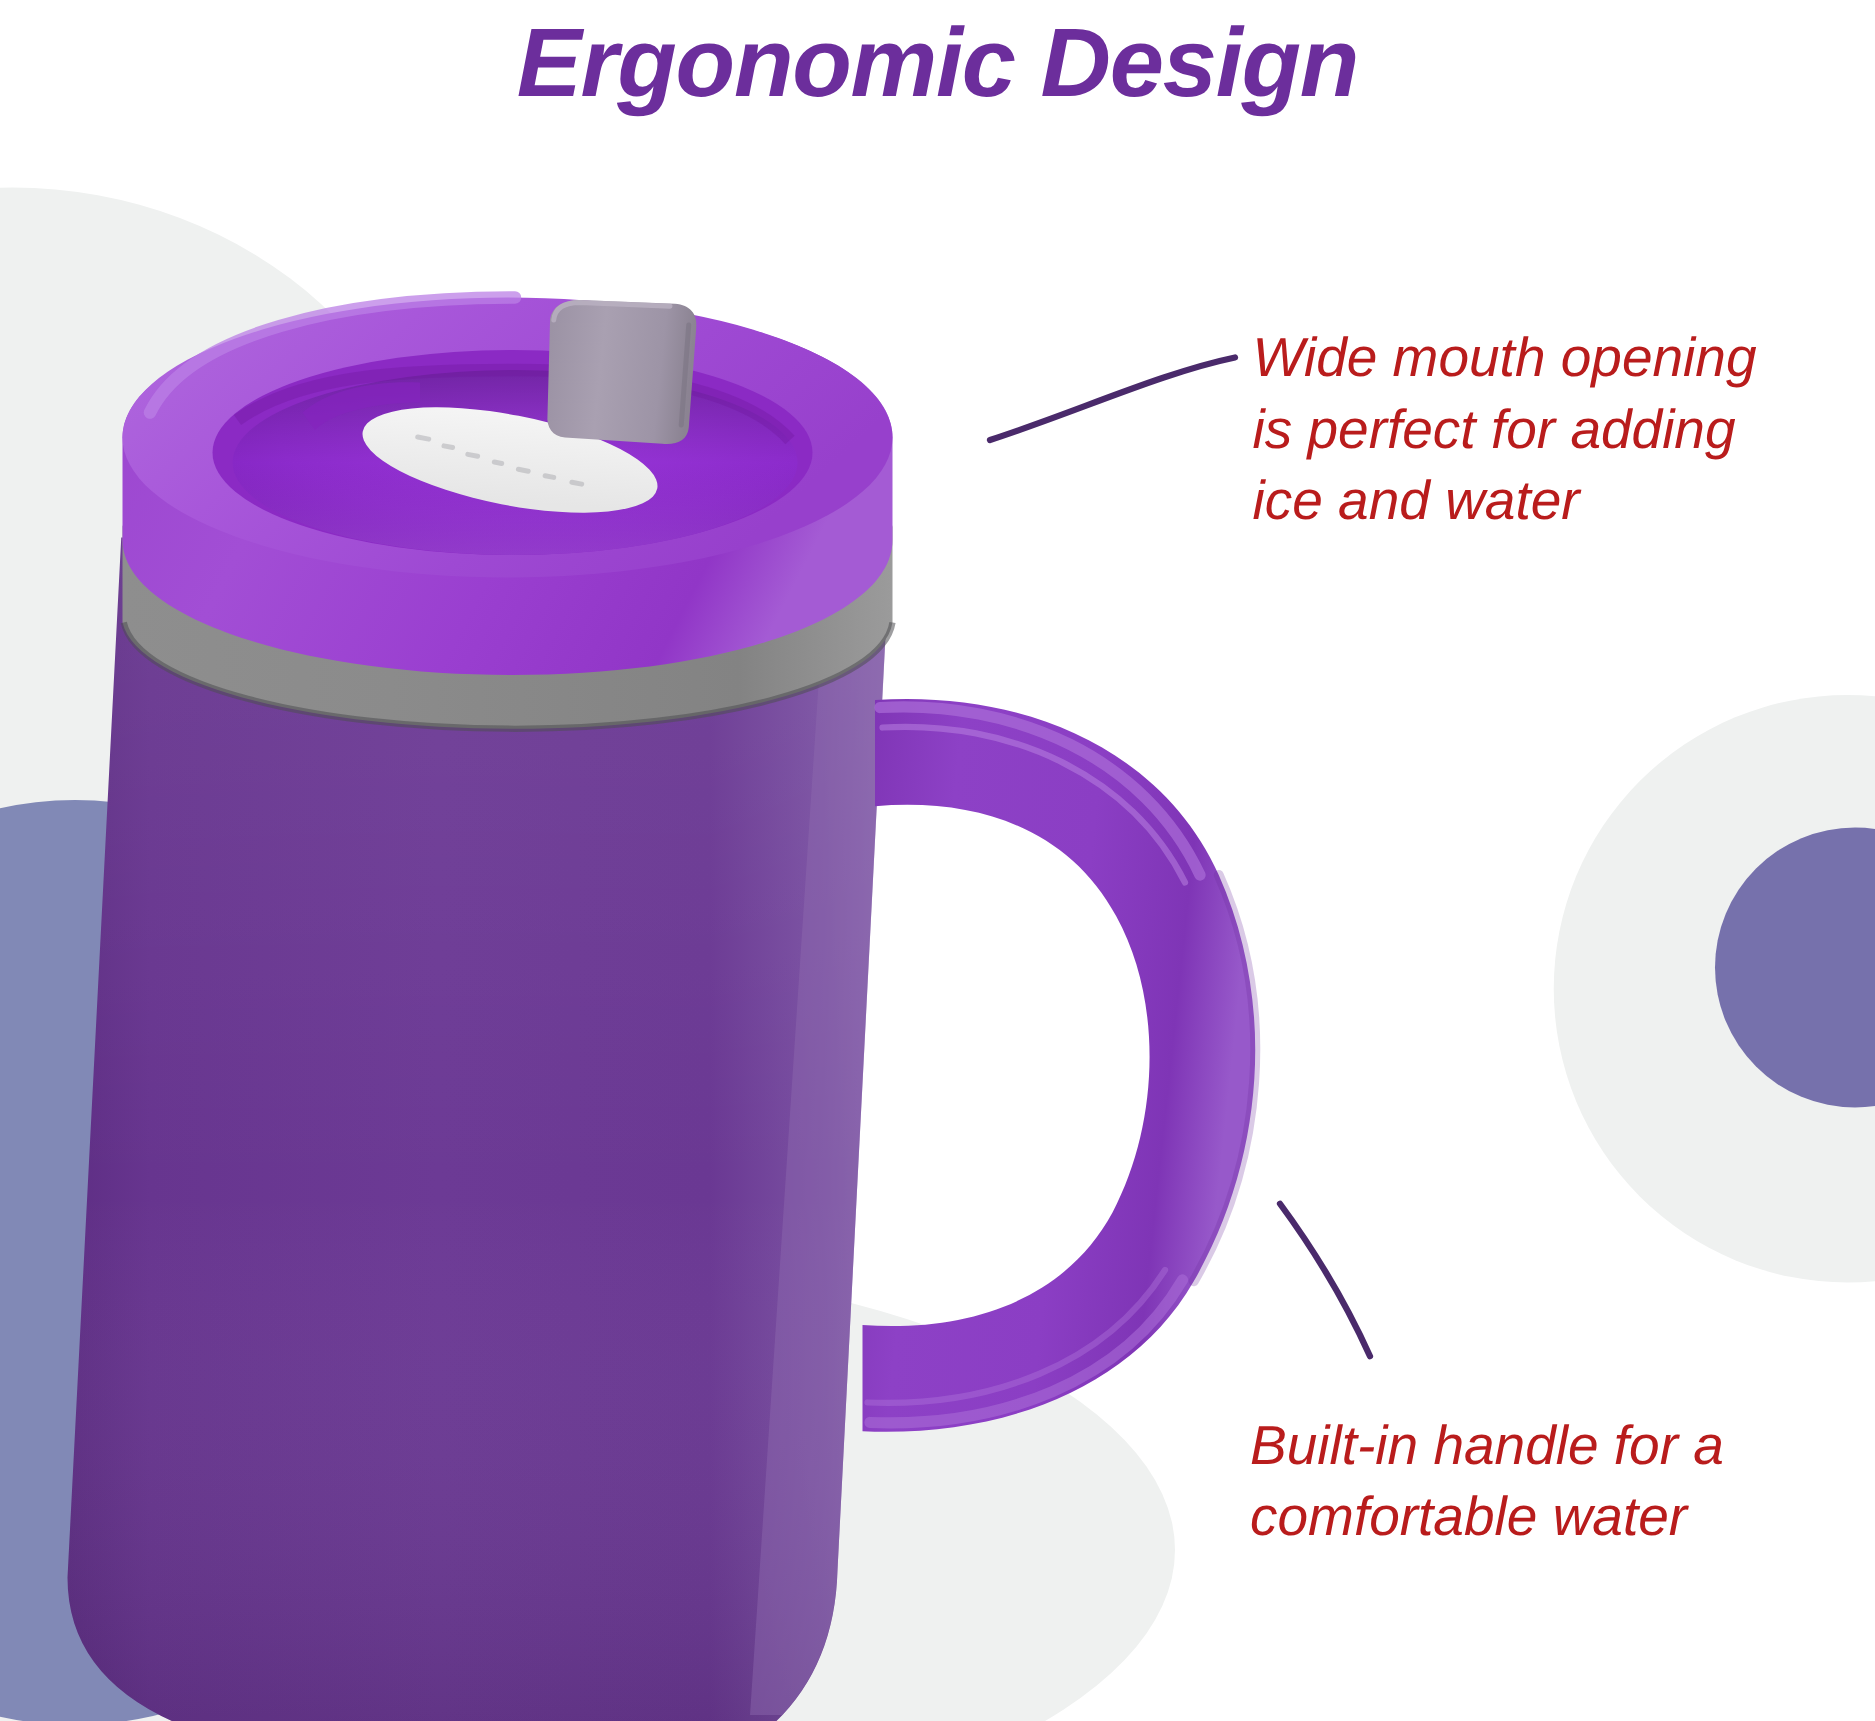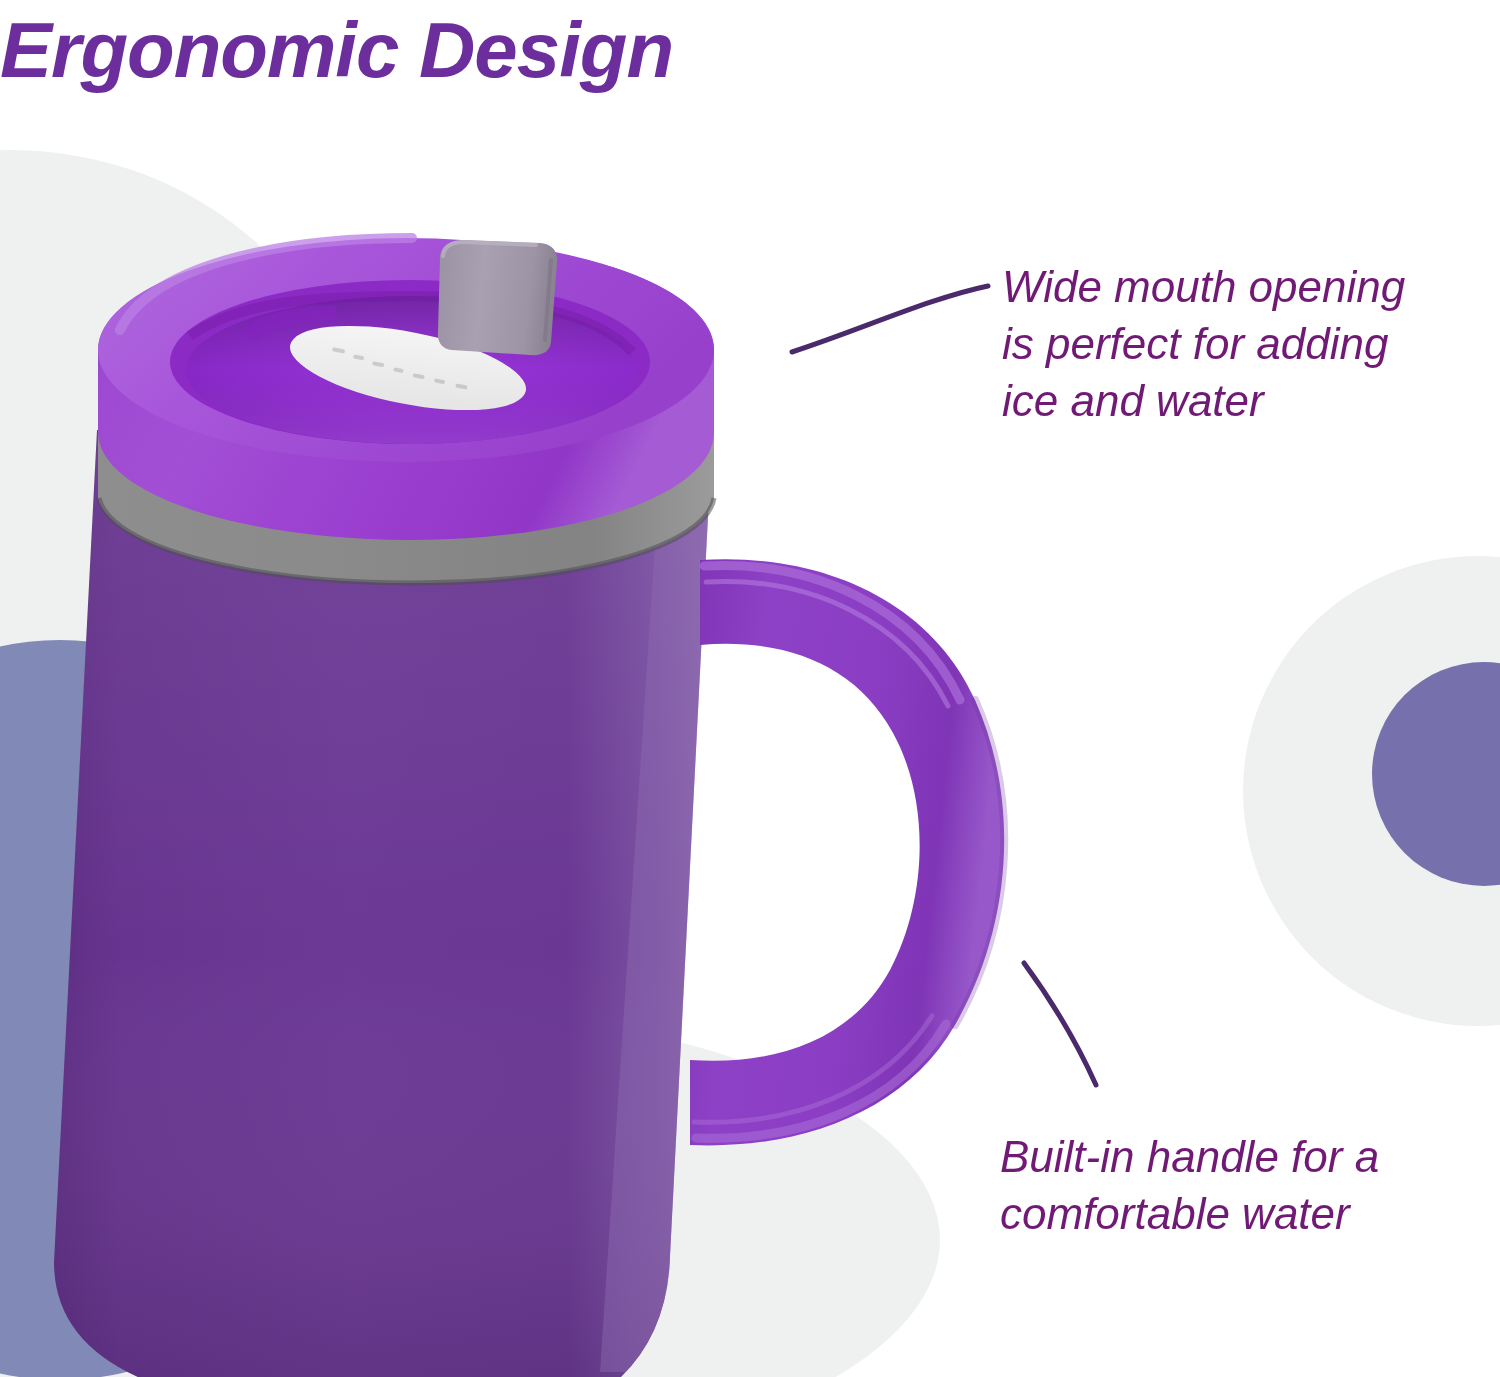--- a/index.html
+++ b/index.html
@@ -67,21 +67,21 @@
     height: 224px;
     background: #7671ac;
   }
 
   
   #page-title {
     position: absolute;
     left: 0;
     top: 4px;
     width: 1500px;
-    text-align: left;
+    text-align: center;
     font-size: 78px;
     line-height: 92px;
     font-weight: bold;
     font-style: italic;
     letter-spacing: -1px;
     color: #6c2e9c;
     font-family: "Liberation Sans", sans-serif;
     white-space: nowrap;
   }
 
@@ -91,21 +91,21 @@
     left: 0;
     top: 0;
     width: 1060px;
     height: 1377px;
   }
   #mug svg { display: block; }
 
   
   .callout {
     position: absolute;
-    color: #701a75;
+    color: #b91c1c;
     font-style: italic;
     font-weight: 300;
     font-size: 44px;
     line-height: 57px;
     font-family: "Liberation Sans", sans-serif;
     letter-spacing: 0px;
   }
   #callout-wide-mouth {
     left: 1002px;
     top: 258px;

